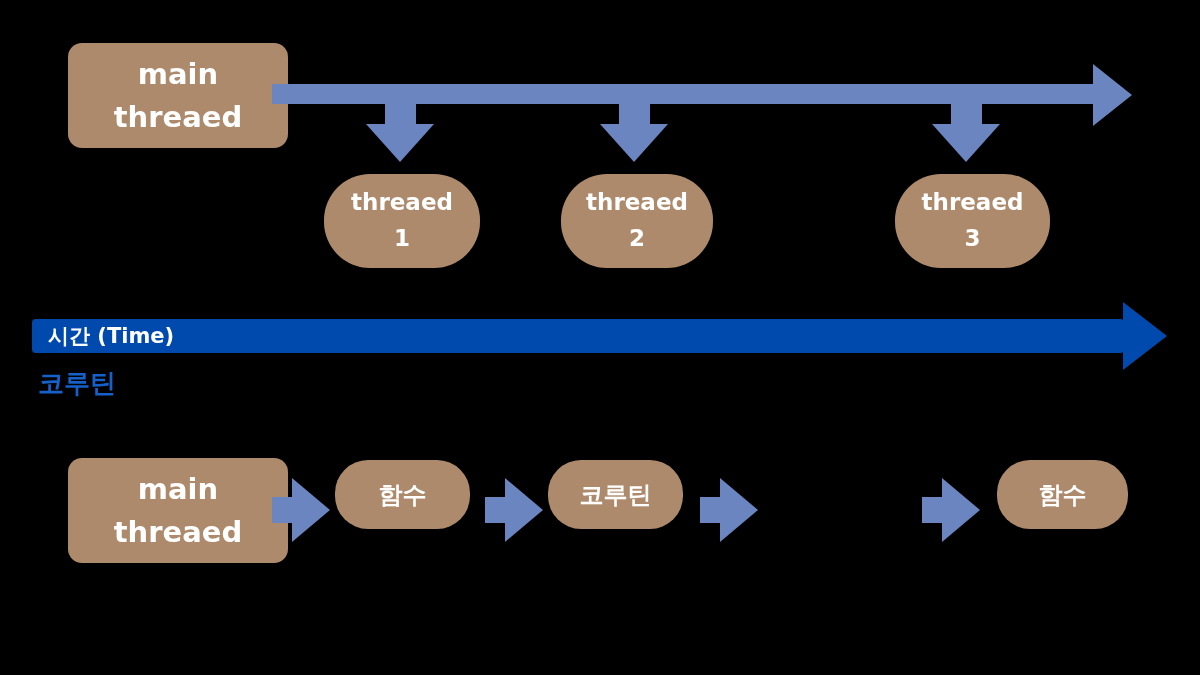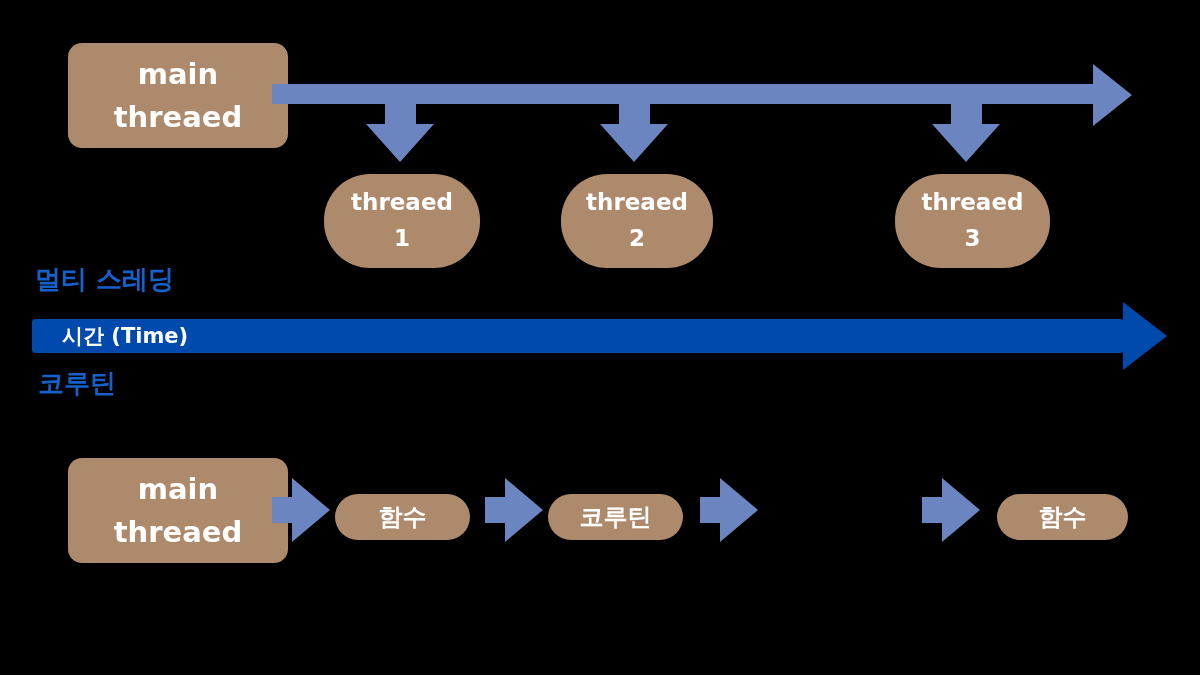--- a/index.html
+++ b/index.html
@@ -103,21 +103,21 @@
   
   .time-bar {
     position: absolute;
     left: 32px; top: 319px;
     width: 1092px; height: 34px;
     background: var(--dark-blue, #004aad);
     border-radius: 4px;
     display: flex;
     align-items: center;
     box-sizing: border-box;
-    padding-left: 30px;
+    padding-left: 16px;
     color: var(--text-on-fill, #fff);
     font-weight: bold;
     font-size: 21px;
   }
   .time-head {
     position: absolute;
     left: 1123px; top: 302px;
     width: 0; height: 0;
     border-top: 34px solid transparent;
     border-bottom: 34px solid transparent;
@@ -140,22 +140,22 @@
     border-left: 38px solid var(--light-blue, #6b85c1);
   }
   .rarrow1 .rstem { left: 272px; } .rarrow1 .rhead { left: 292px; }
   .rarrow2 .rstem { left: 485px; } .rarrow2 .rhead { left: 505px; }
   .rarrow3 .rstem { left: 700px; } .rarrow3 .rhead { left: 720px; }
   .rarrow4 .rstem { left: 922px; } .rarrow4 .rhead { left: 942px; }
 
   
   .step-pill {
     position: absolute;
-    top: 494px;
-    height: 46px;
+    top: 460px;
+    height: 69px;
     background: var(--brown, #ae8a6c);
     border-radius: 33px;
     color: var(--text-on-fill, #fff);
     font-weight: bold;
     font-size: 24px;
     display: flex;
     align-items: center;
     justify-content: center;
     text-align: center;
   }
@@ -196,21 +196,20 @@
   </div>
   <div class="thread-pill tp2">
     <div>threaed</div>
     <div>2</div>
   </div>
   <div class="thread-pill tp3">
     <div>threaed</div>
     <div>3</div>
   </div>
 
-  <div class="section-label label-multi">멀티 스레딩</div>
 
   <div class="time-bar">
     <span>시간 (Time)</span>
   </div>
   <div class="time-head"></div>
 
   <div class="section-label label-coroutine">코루틴</div>
 
   <div class="main-box bottom">
     <div>main</div>

